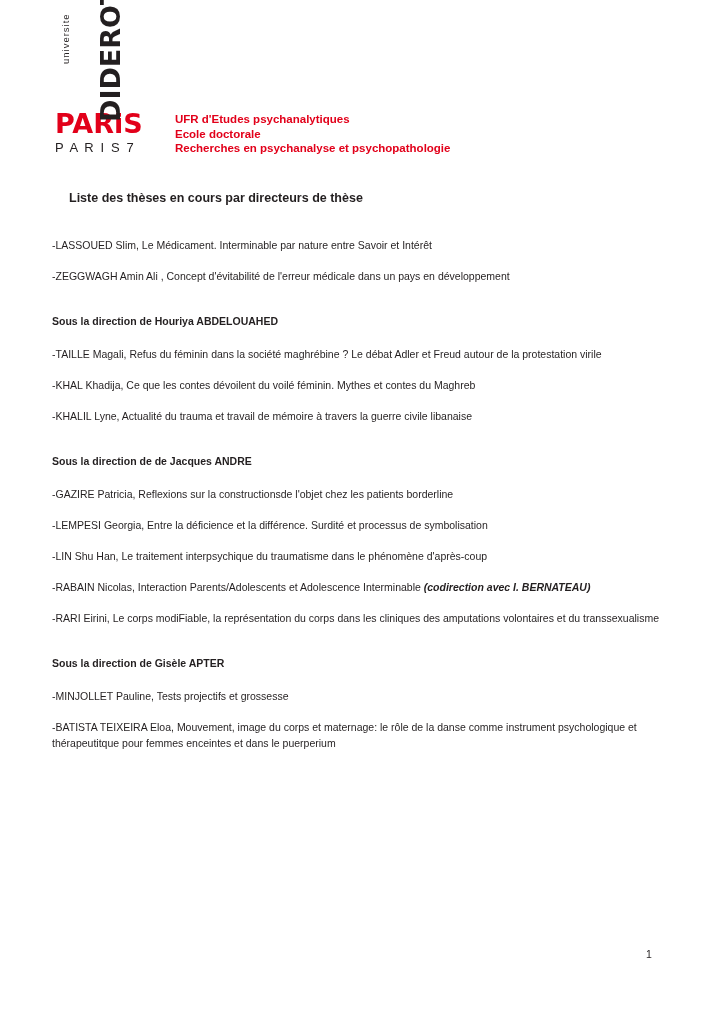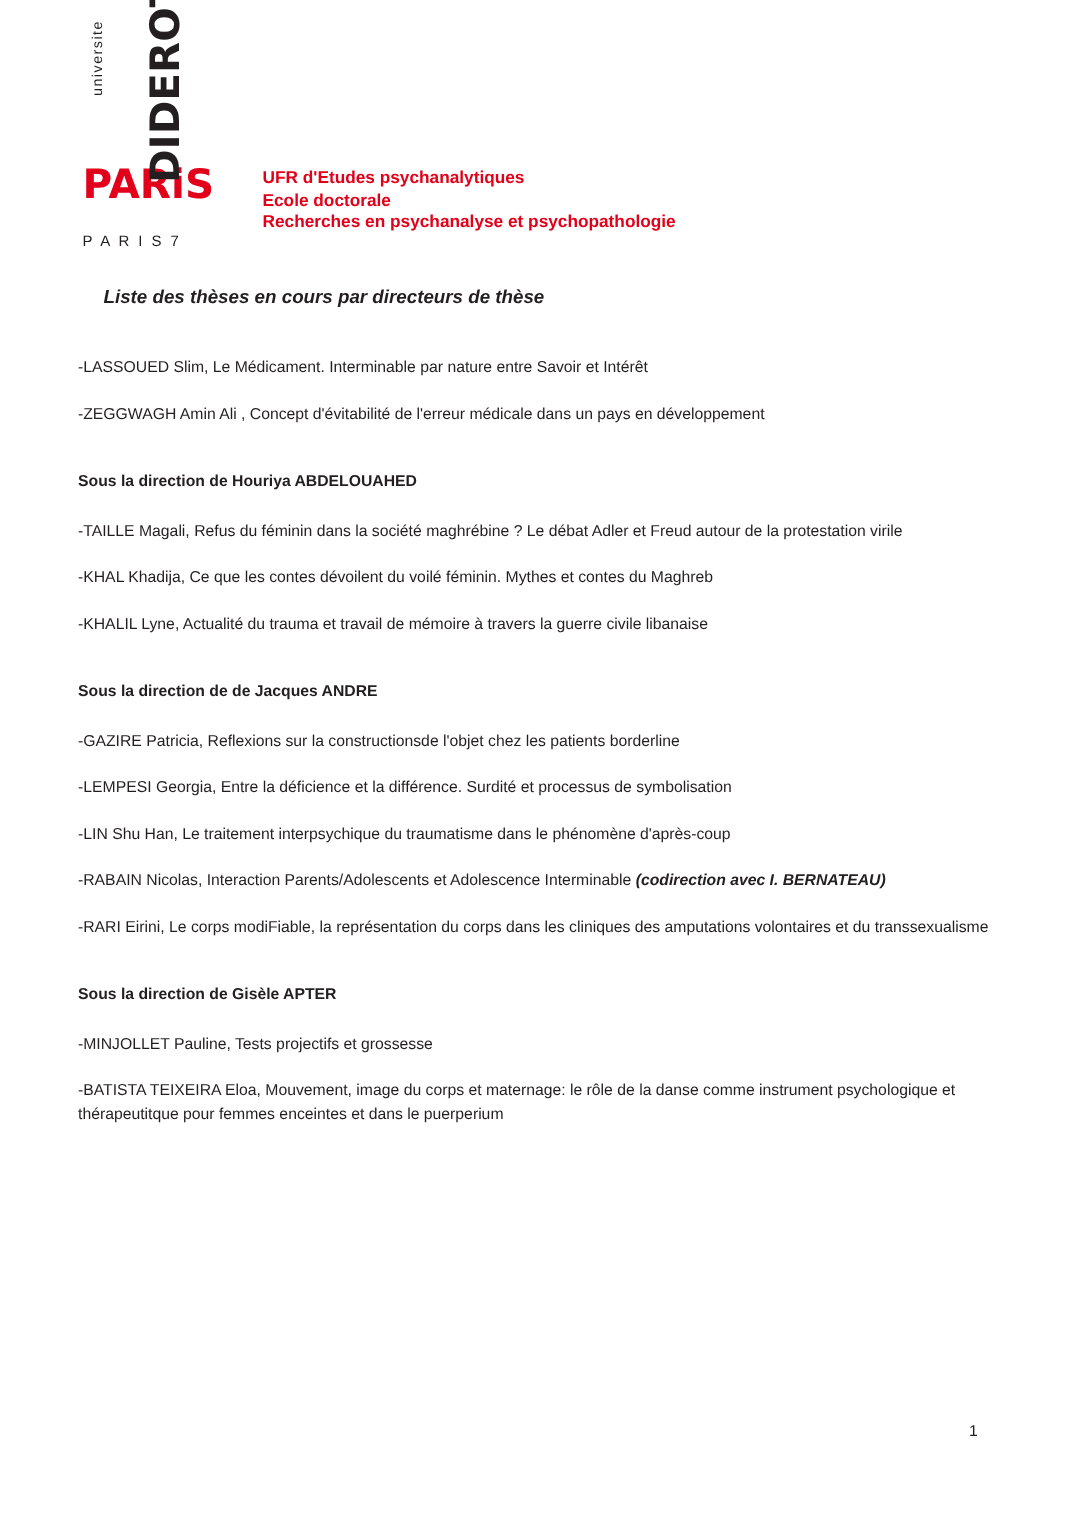--- a/index.html
+++ b/index.html
@@ -72,23 +72,23 @@
     font-size: 27px;
     color: #231f20;
     letter-spacing: 0px;
     transform: rotate(-90deg);
     transform-origin: left top;
     white-space: nowrap;
   }
   .logo-paris7 {
     position: absolute;
     left: 0px;
-    top: 144px;
+    top: 128px;
     font-family: "Liberation Sans", sans-serif;
-    font-size: 10px;
+    font-size: 13px;
     letter-spacing: 1.6px;
     color: #231f20;
     white-space: nowrap;
   }
 
   .header-titles {
     position: absolute;
     left: 139px;
     top: 112px;
     color: #e2001a;
@@ -108,21 +108,20 @@
     top: 185px;
     width: 620px;
   }
   .doc-title {
     font-weight: bold;
     font-size: 12.5px;
     color: #231f20;
     margin: 0 0 0 17px;
     padding-top: 4px;
     line-height: 18px;
-    font-style: italic;
   }
   .doc-subtitle {
     font-weight: bold;
     font-size: 12.5px;
     color: #231f20;
     margin: 17px 0 0 17px;
     line-height: 18px;
   }
   .section {
     margin-top: 30px;

